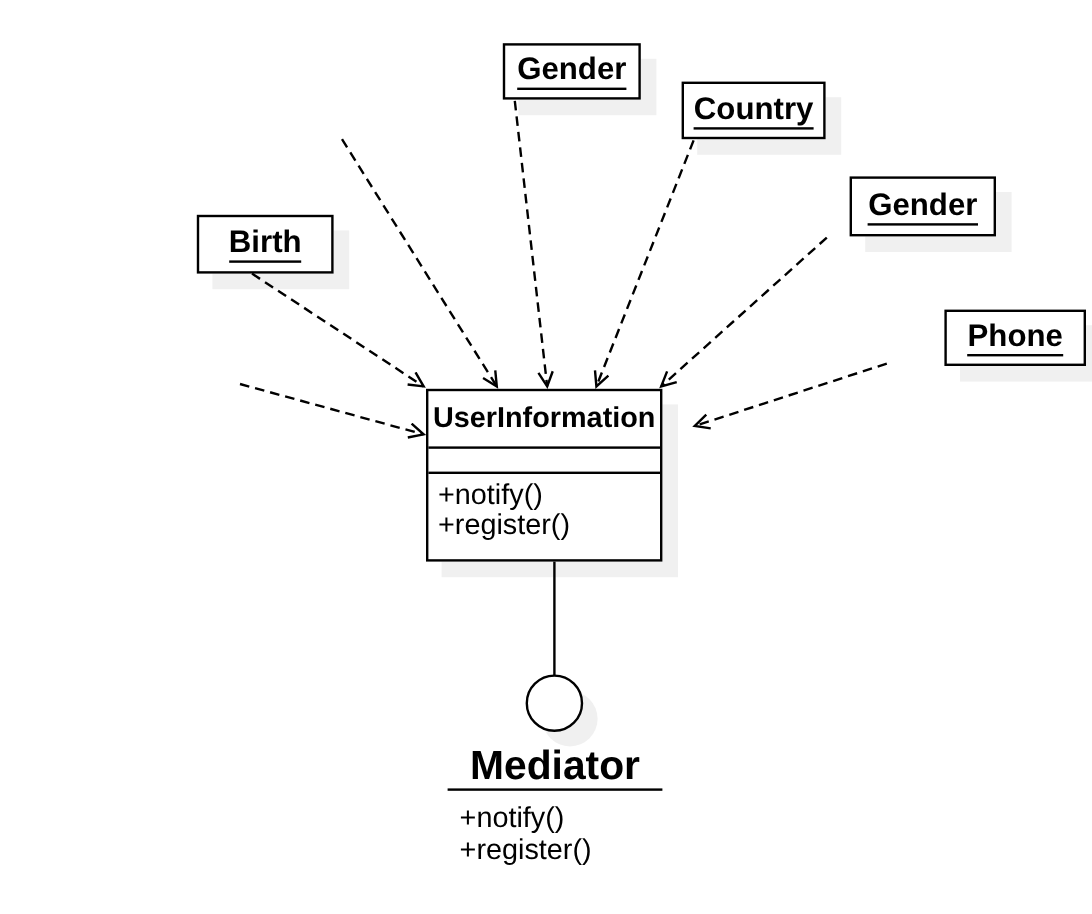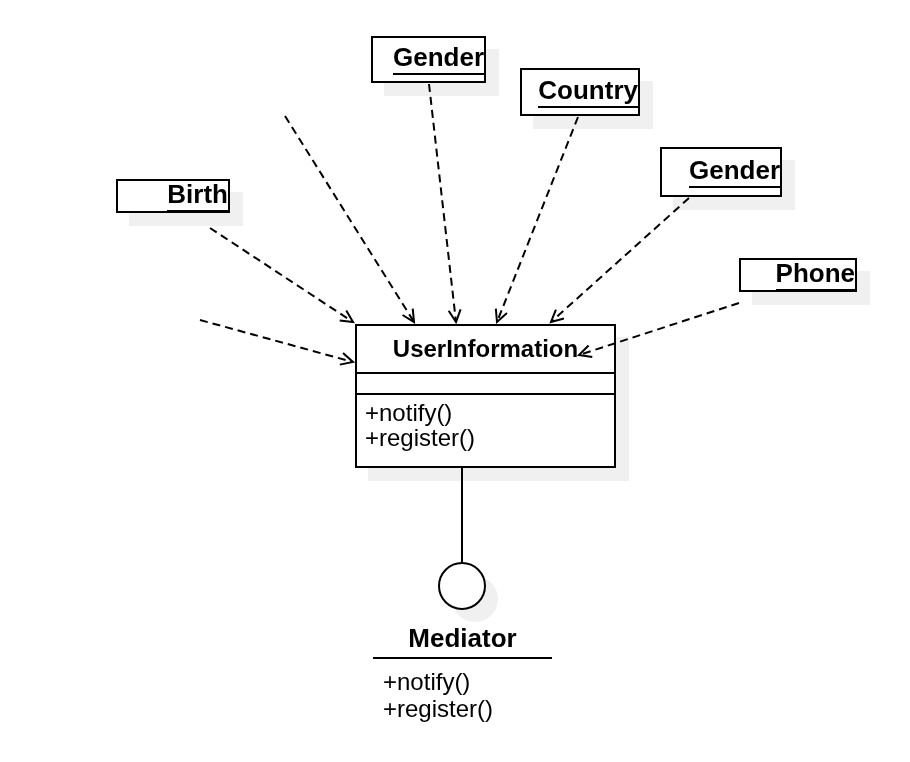--- a/index.html
+++ b/index.html
@@ -7,57 +7,58 @@
     position:relative;width:910px;height:762px;background:#ffffff;overflow:hidden;
     font-family:"Liberation Sans",sans-serif;color:#000;
   }
   .edge-layer{position:absolute;left:0;top:0;width:910px;height:762px;z-index:3;pointer-events:none;}
   .edge-layer line.dep-edge{stroke:#000;stroke-width:2;stroke-dasharray:8 5;fill:none;}
 
   
   .obj-box{
     position:absolute;z-index:2;background:#fff;border:2px solid #000;
     box-shadow:13px 13px 0 #f0f0f0;
-    display:flex;align-items:center;justify-content:flex-end;
+    display:flex;align-items:center;justify-content:center;
     box-sizing:border-box;
+    margin-left:48px;
   }
   .obj-box .obj-label{
     font-weight:bold;font-size:26px;line-height:1;
     border-bottom:2px solid #000;padding-bottom:3px;
   }
   .obj-username{left:51px;top:276px;width:148px;height:47px;}
-  .obj-birth{left:116px;top:179px;width:114px;height:34px;}
+  .obj-birth{left:116px;top:179px;width:114px;height:49px;}
   .obj-age{left:211px;top:67px;width:116px;height:48px;}
   .obj-gender{left:371px;top:36px;width:115px;height:47px;}
   .obj-country{left:520px;top:68px;width:120px;height:48px;}
   .obj-address{left:660px;top:147px;width:122px;height:50px;}
-  .obj-phone{left:739px;top:258px;width:118px;height:34px;}
+  .obj-phone{left:739px;top:258px;width:118px;height:47px;}
 
   
   .class-box{
-    position:absolute;z-index:2;left:355px;top:324px;width:261px;height:144px;
+    position:absolute;z-index:2;left:355px;top:324px;width:197px;height:144px;
     background:#fff;border:2px solid #000;box-shadow:13px 13px 0 #f0f0f0;
     box-sizing:border-box;display:flex;flex-direction:column;
   }
   .class-title{
     height:46px;display:flex;align-items:center;justify-content:center;
     font-weight:bold;font-size:24px;
   }
   .class-attrs{height:19px;border-top:2px solid #000;}
   .class-methods{
     flex:1;border-top:2px solid #000;padding:5px 0 0 8px;
     font-size:24px;line-height:25px;
   }
 
   
   .mediator-name{
     position:absolute;z-index:2;left:373px;top:620px;width:179px;height:37px;
     border-bottom:2px solid #000;box-sizing:content-box;
     display:flex;align-items:center;justify-content:center;
-    font-weight:bold;font-size:26px;
+    font-weight:bold;font-size:34px;
   }
   .mediator-methods{
     position:absolute;z-index:2;left:373px;top:661px;width:179px;
     padding:7px 0 0 10px;font-size:24px;line-height:27px;box-sizing:border-box;
   }
 </style>
 </head>
 <body>
 
 <div class="canvas">

